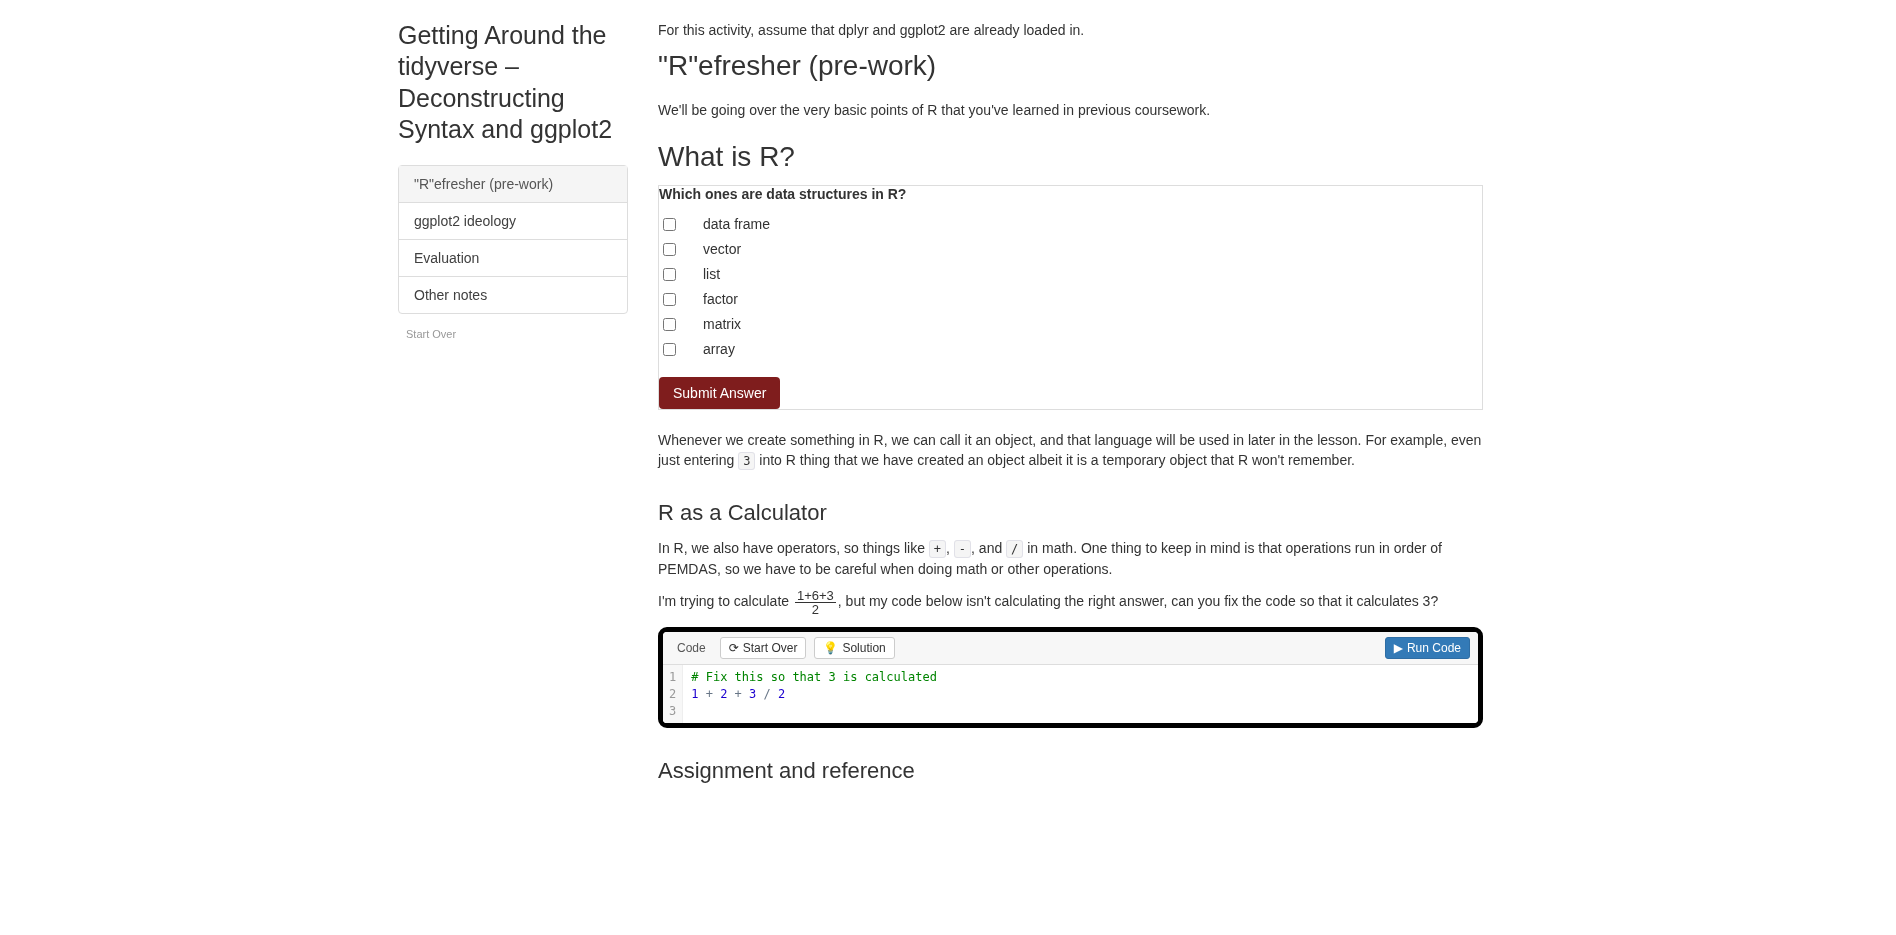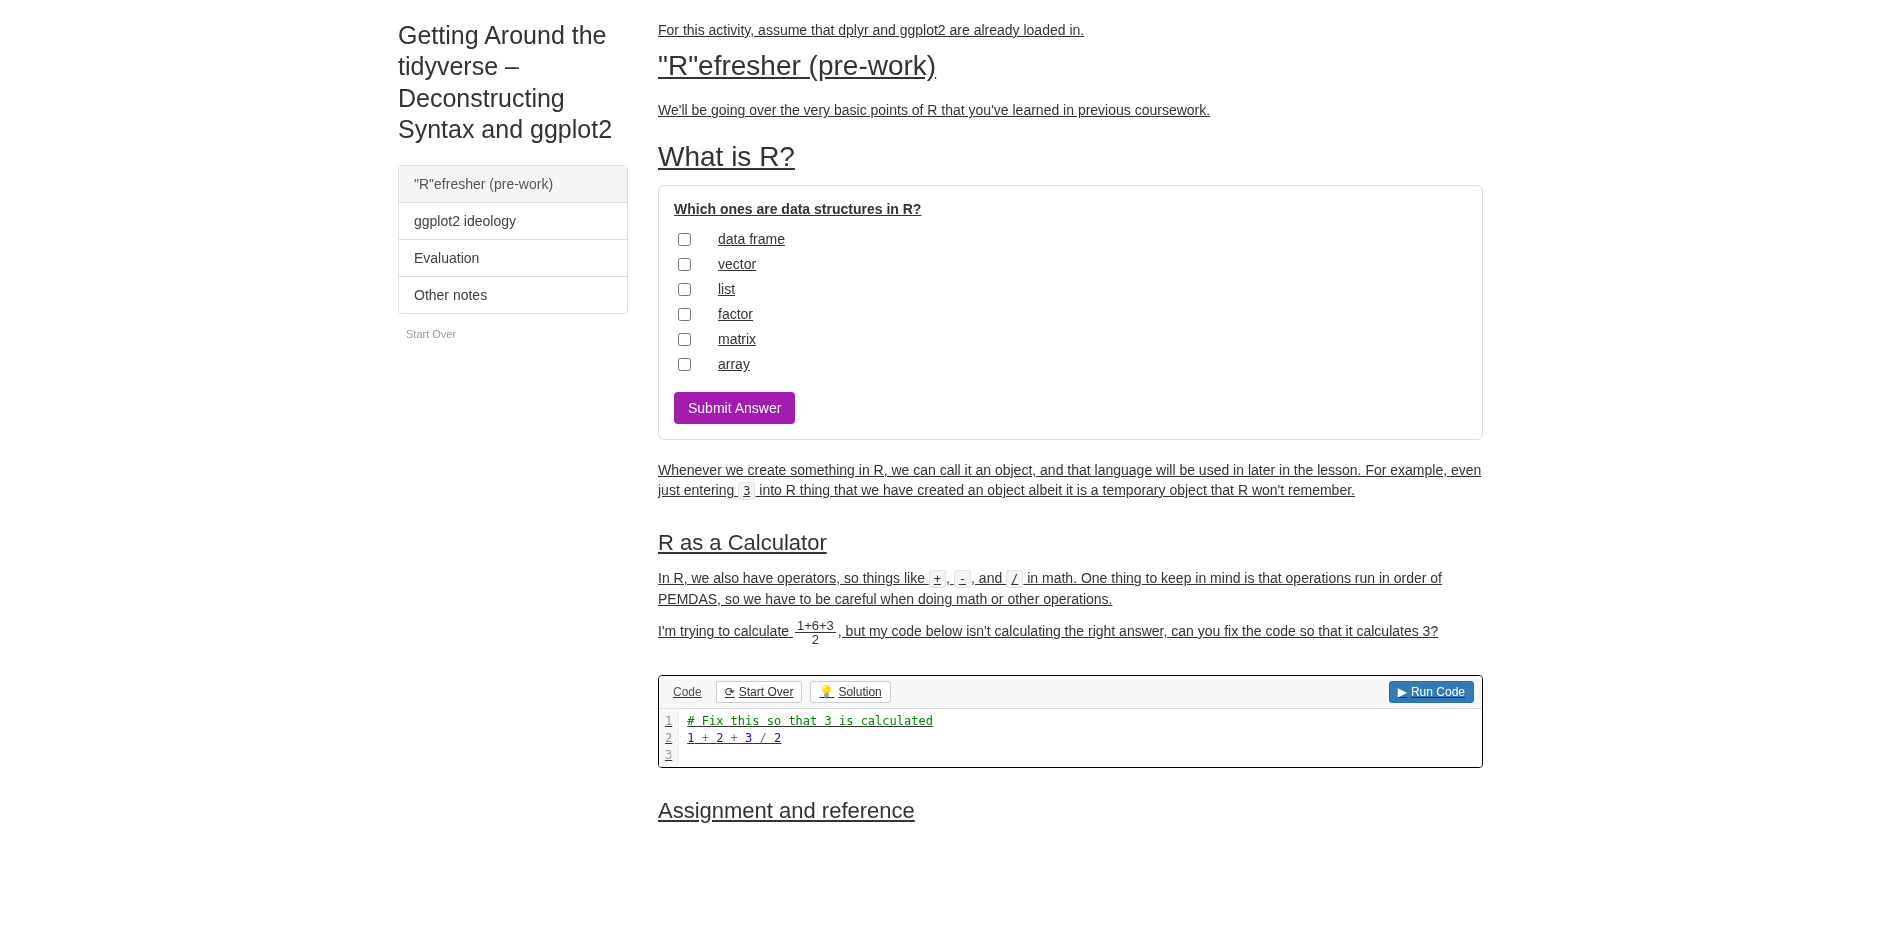--- a/index.html
+++ b/index.html
@@ -49,63 +49,61 @@
   .start-over {
     font-size: 11px;
     color: #999;
     padding: 4px 8px;
     cursor: pointer;
   }
   .main {
     flex: 1;
     padding: 0 15px;
     color: #333;
-    text-decoration: underline;
   }
   .main p { font-size: 14px; line-height: 1.45; margin: 0 0 10px 0; }
   .main h2.section-title {
     font-size: 28px;
     font-weight: 500;
     margin: 10px 0 18px 0;
   }
   .main h3.subsection {
     font-size: 28px;
     font-weight: 500;
     margin: 20px 0 12px 0;
   }
   .main h3.mini {
     font-size: 22px;
     font-weight: 500;
     margin: 30px 0 12px 0;
   }
   .quiz-panel {
     border: 1px solid #ddd;
-    border-radius: 6px;
-    padding: 15px;
+    border-radius: 0;
     margin: 12px 0 20px 0;
     background: #fff;
   }
   .quiz-panel .q-title {
     font-weight: 700;
     font-size: 14px;
     margin-bottom: 10px;
   }
   .option {
     display: flex;
     align-items: center;
     gap: 24px;
     padding: 3px 0;
     font-size: 14px;
   }
   .option input[type=checkbox] {
     width: 13px; height: 13px;
   }
   .submit-btn {
     margin-top: 15px;
-    background: #a21caf;
+    background: #7f1d1d;
     color: #fff;
     border: none;
     border-radius: 4px;
     padding: 8px 14px;
     font-size: 14px;
     cursor: pointer;
   }
   code.inline {
     background: #f5f5f5;
     border: 1px solid #e1e1e8;
@@ -119,24 +117,24 @@
     display: inline-block;
     text-align: center;
     font-size: 13px;
     vertical-align: middle;
     line-height: 1;
     margin: 0 2px;
   }
   .fraction .num { display: block; border-bottom: 1px solid #333; padding: 0 2px; }
   .fraction .den { display: block; padding: 0 2px; }
   .code-block {
-    border: 1px solid #000000;
-    border-radius: 4px;
+    border: 5px solid #000000;
+    border-radius: 9px;
     overflow: hidden;
-    margin-top: 29px;
+    margin-top: 11px;
   }
   .code-header {
     display: flex;
     align-items: center;
     background: #f7f7f7;
     border-bottom: 1px solid #ddd;
     padding: 5px 8px;
     gap: 8px;
     font-size: 12px;
   }

